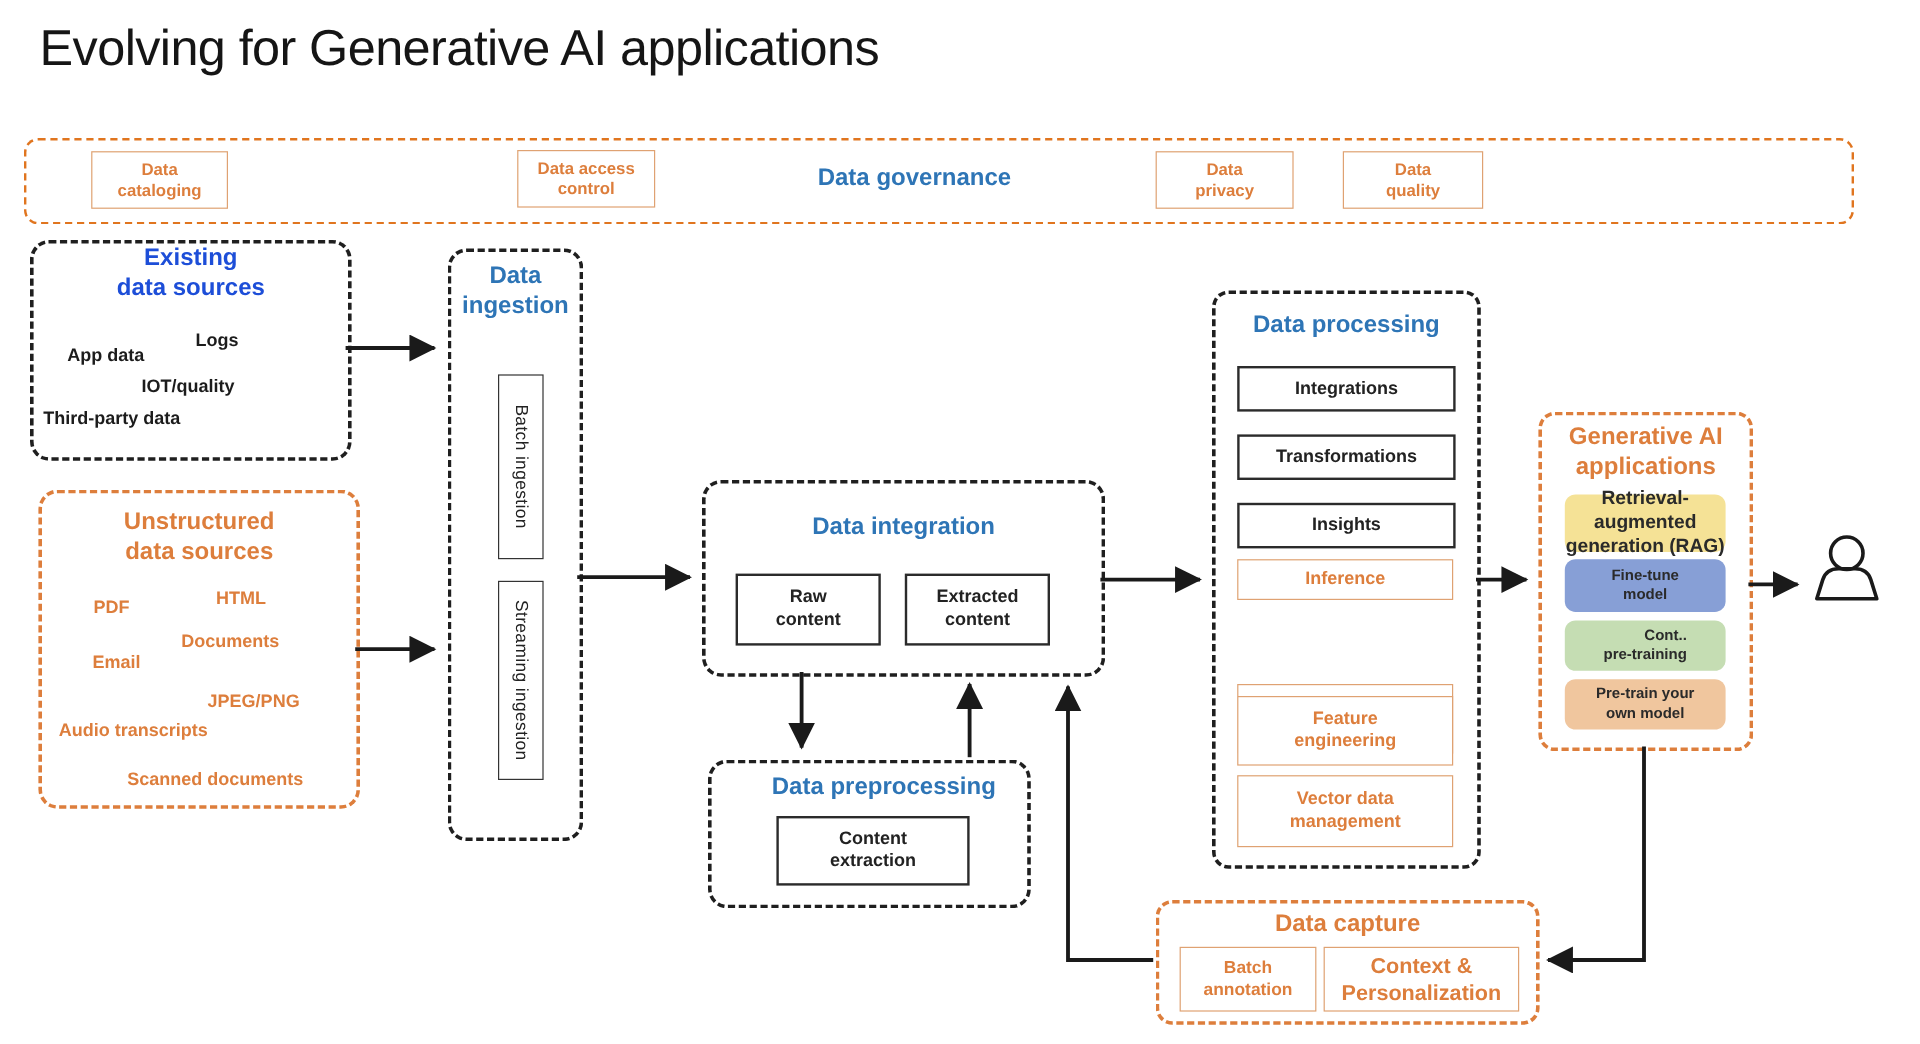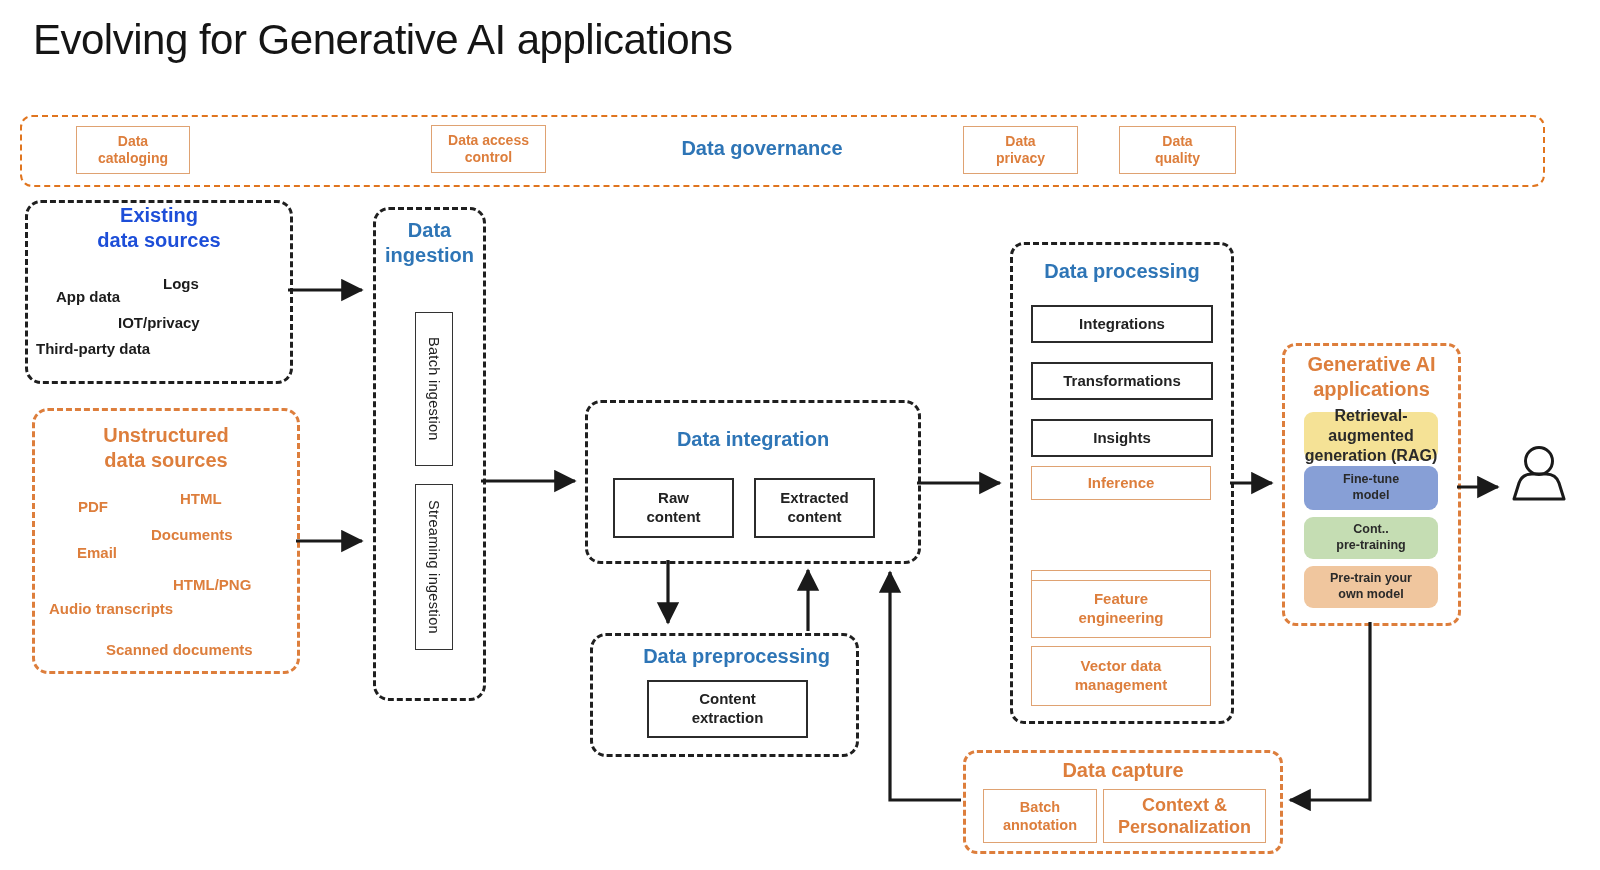--- a/index.html
+++ b/index.html
@@ -50,32 +50,32 @@
 privacy</div>
     <div class="abs sbox orange pre" style="left:1097px;top:9px;width:115px;height:46px;font-size:14px;">Data
 quality</div>
   </div>
 
   <div class="abs dash-black" style="left:25px;top:200px;width:262px;height:178px;">
     <div class="abs sec-title pre" style="left:0;top:0;width:100%;color:#1d4ed8;">Existing
 data sources</div>
     <div class="abs kw" style="left:135px;top:72px;">Logs</div>
     <div class="abs kw" style="left:28px;top:85px;">App data</div>
-    <div class="abs kw" style="left:90px;top:111px;">IOT/privacy</div>
+    <div class="abs kw" style="left:90px;top:111px;">IOT/quality</div>
     <div class="abs kw" style="left:8px;top:137px;">Third-party data</div>
   </div>
 
   <div class="abs dash-orange" style="left:32px;top:408px;width:262px;height:260px;">
     <div class="abs sec-title orange pre" style="left:0;top:12px;width:100%;">Unstructured
 data sources</div>
     <div class="abs kw orange" style="left:43px;top:87px;">PDF</div>
     <div class="abs kw orange" style="left:145px;top:79px;">HTML</div>
     <div class="abs kw orange" style="left:116px;top:115px;">Documents</div>
     <div class="abs kw orange" style="left:42px;top:133px;">Email</div>
-    <div class="abs kw orange" style="left:138px;top:165px;">HTML/PNG</div>
+    <div class="abs kw orange" style="left:138px;top:165px;">JPEG/PNG</div>
     <div class="abs kw orange" style="left:14px;top:189px;">Audio transcripts</div>
     <div class="abs kw orange" style="left:71px;top:230px;">Scanned documents</div>
   </div>
 
   <div class="abs dash-black" style="left:373px;top:207px;width:107px;height:488px;">
     <div class="abs sec-title pre" style="left:0;top:8px;width:100%;">Data
 ingestion</div>
     <div class="abs vbox" style="left:39px;top:102px;width:36px;height:152px;">
       <span>Batch ingestion</span>
     </div>
@@ -113,21 +113,21 @@
   </div>
 
   <div class="abs dash-orange" style="left:1282px;top:343px;width:173px;height:277px;border-radius:14px;">
     <div class="abs sec-title orange pre" style="left:0;top:6px;width:100%;">Generative AI
 applications</div>
     <div class="abs pill pre" style="left:19px;top:66px;width:134px;height:48px;background:#F5E296;font-size:16px;">Retrieval-
 augmented
 generation (RAG)</div>
     <div class="abs pill pre" style="left:19px;top:120px;width:134px;height:44px;background:#879FD6;">Fine-tune
 model</div>
-    <div class="abs pill pre" style="left:19px;top:171px;width:134px;height:42px;background:#C5DDB3;">Cont..
+    <div class="abs pill pre" style="left:19px;top:171px;width:134px;height:42px;background:#C5DDB3;text-align:right;">Cont..
 pre-training</div>
     <div class="abs pill pre" style="left:19px;top:220px;width:134px;height:42px;background:#F0C69E;">Pre-train your
 own model</div>
   </div>
 
   <div class="abs dash-orange" style="left:963px;top:750px;width:314px;height:98px;border-radius:14px;">
     <div class="abs sec-title orange" style="left:0;top:5px;width:100%;">Data capture</div>
     <div class="abs sbox orange pre" style="left:17px;top:36px;width:112px;height:52px;font-size:14.5px;">Batch
 annotation</div>
     <div class="abs sbox orange pre" style="left:137px;top:36px;width:161px;height:52px;font-size:18px;">Context &amp;

